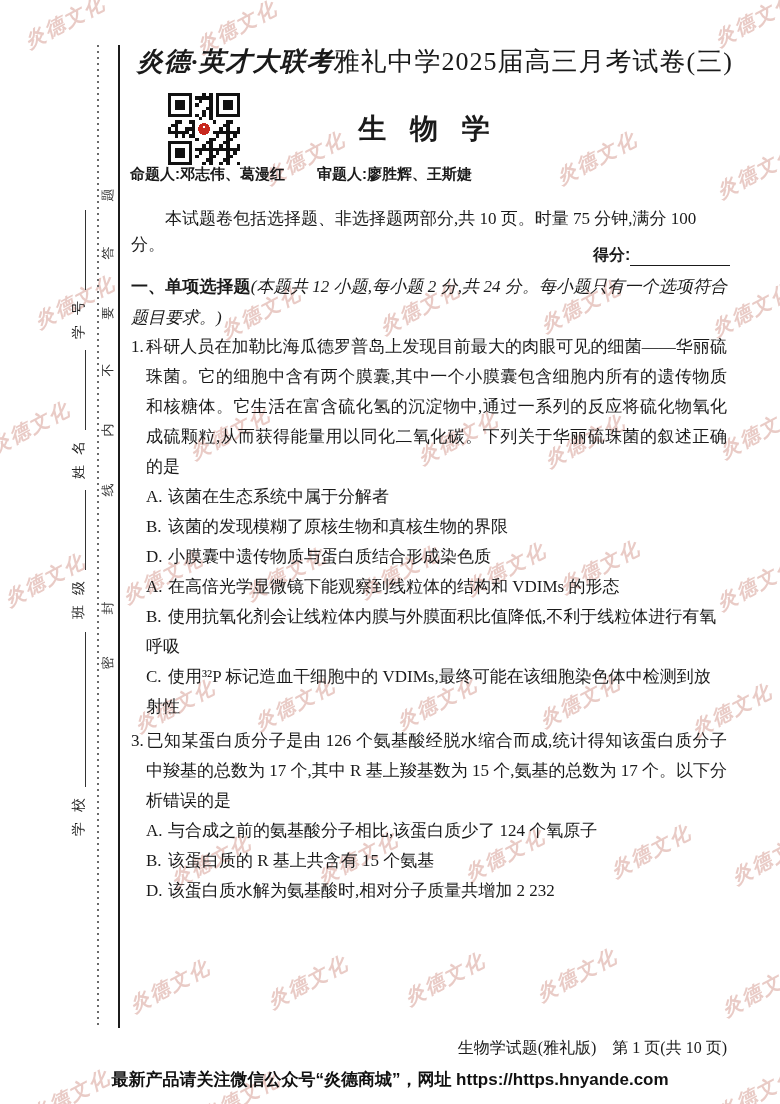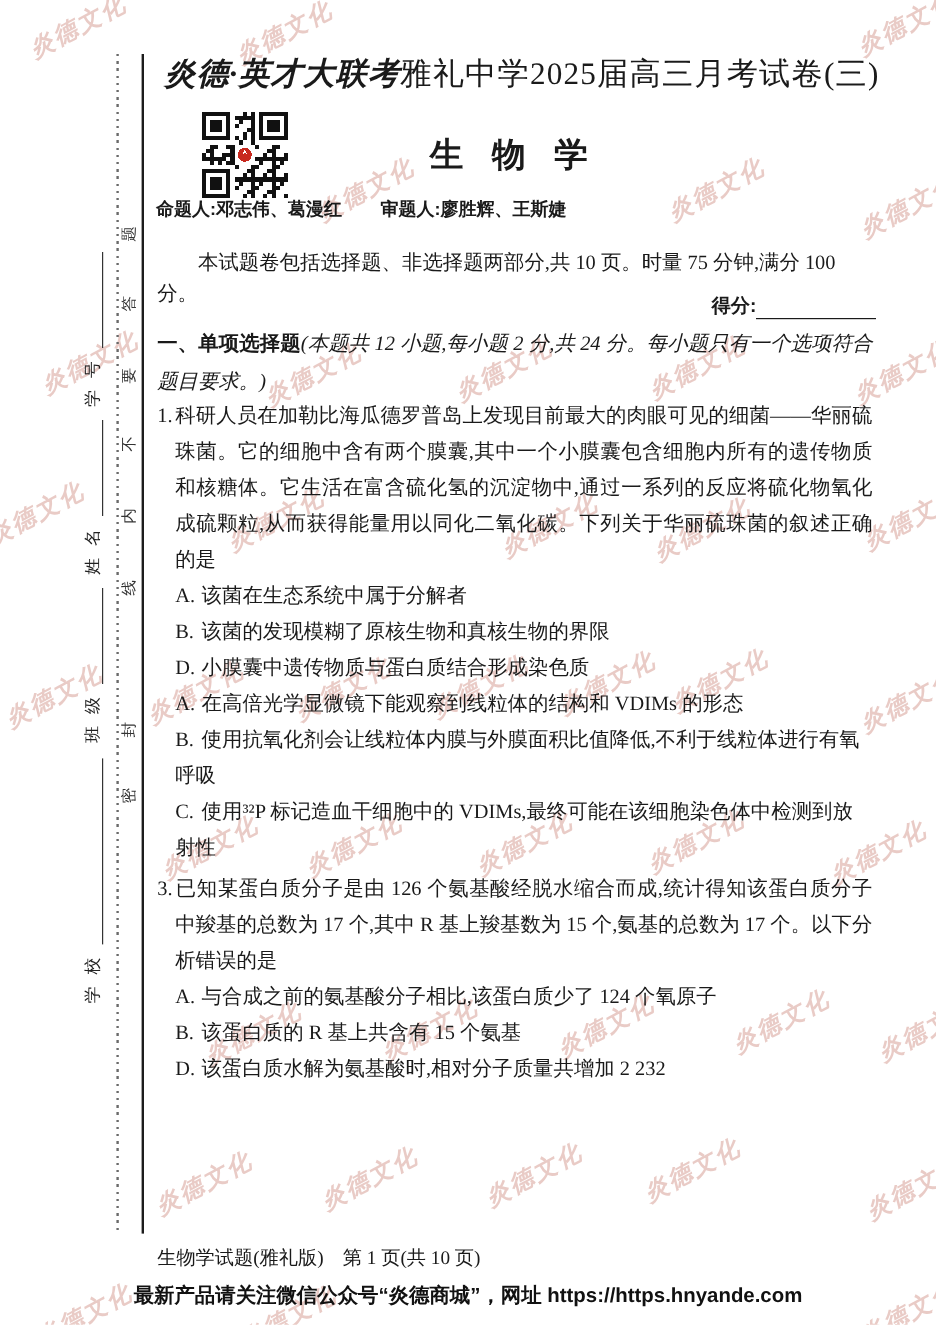--- a/index.html
+++ b/index.html
@@ -52,21 +52,21 @@
       line-height:30px;z-index:3;}
   .question{margin:0;}
   .question + .question{margin-top:0;}
   .question.q3{margin-top:4px;}
   .qstem{padding-left:15px;text-align:justify;}
   .qnum{display:inline-block;margin-left:-15px;width:15px;}
   .qoption{padding-left:15px;}
   .opt-label{display:inline-block;min-width:22px;}
 
   
-  .page-footer{position:absolute;left:131px;top:1038px;width:596px;text-align:left;
+  .page-footer{position:absolute;left:131px;top:1038px;width:596px;text-align:right;
       font-size:16px;z-index:3;}
   .promo{position:absolute;left:0;top:1068px;width:780px;text-align:center;
       font-family:"Liberation Sans","DejaVu Sans",sans-serif;font-weight:bold;
       font-size:17px;color:#111;z-index:3;}
 </style>
 </head>
 <body>
 
 <div id="watermarks">
     <div class="wm" style="left: 65px; top: 22px;">炎德文化</div>

